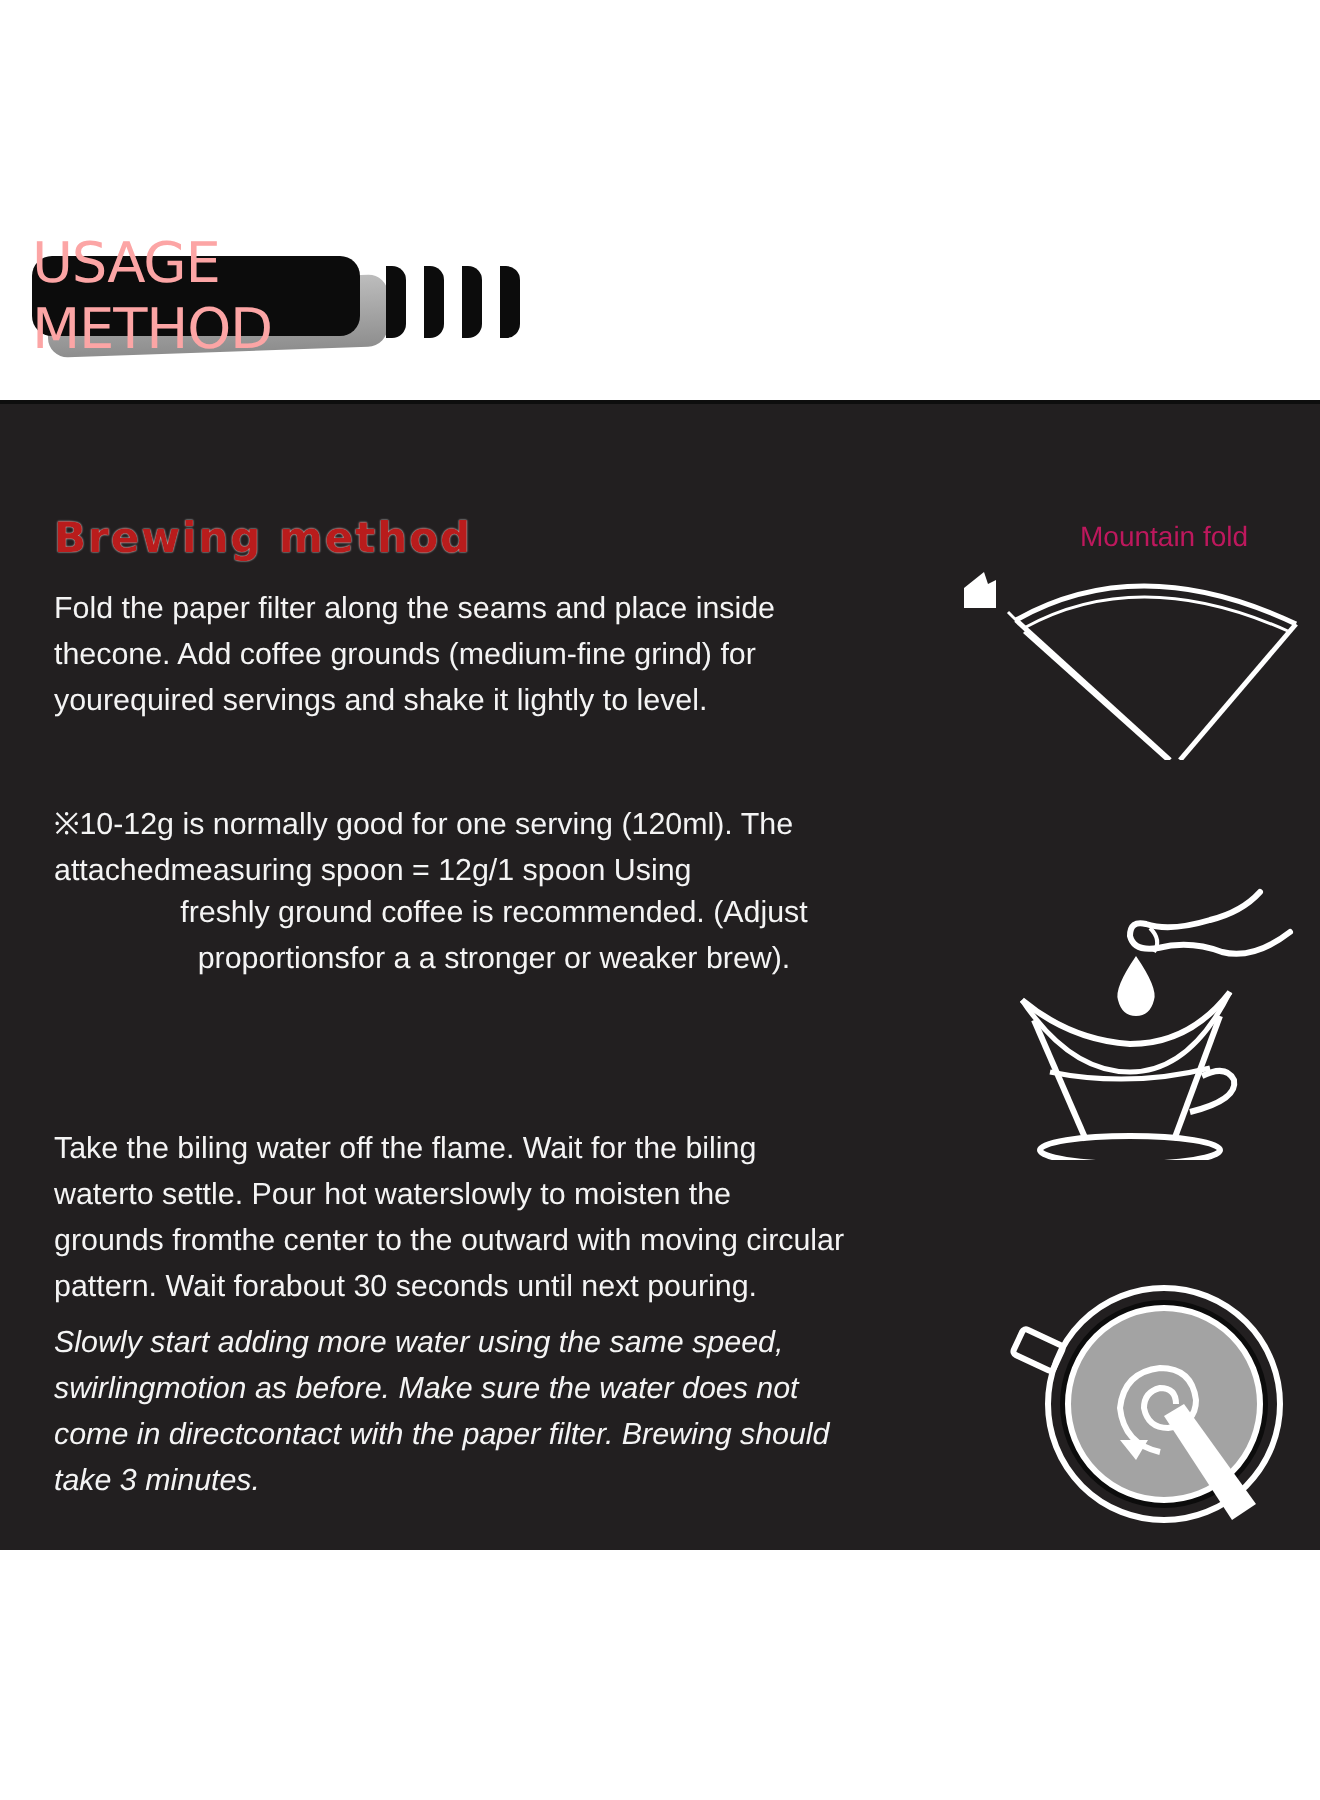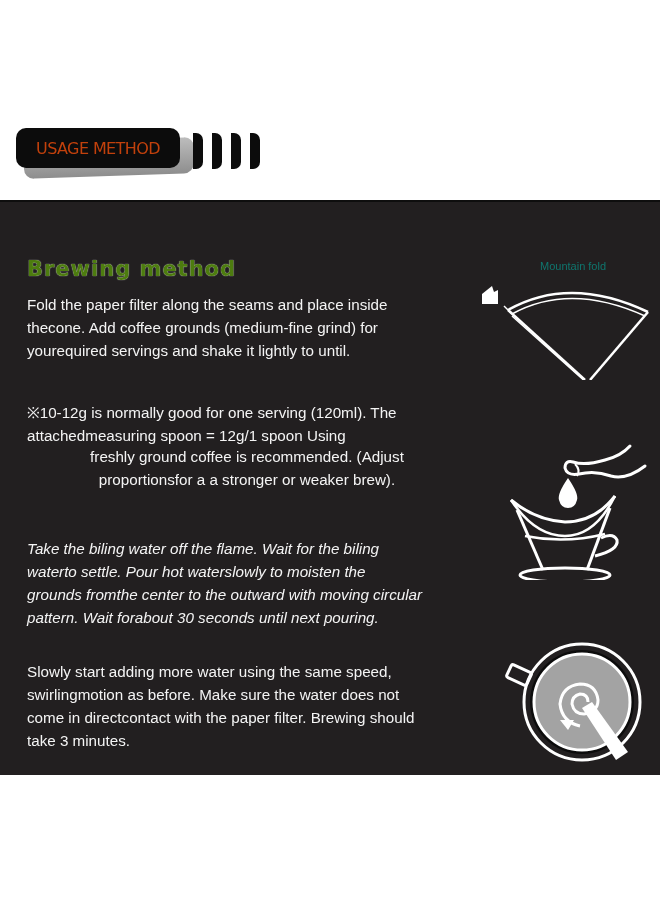--- a/index.html
+++ b/index.html
@@ -8,47 +8,47 @@
     font-family: "Liberation Sans", "DejaVu Sans", sans-serif;
   }
   .badge-wrap { position:absolute; left:16px; top:128px; }
   .badge-shadow {
     position:absolute; left:8px; top:12px; width:170px; height:36px;
     background:linear-gradient(180deg,#bdbdbd,#8e8e8e); border-radius:10px;
     transform:skewY(-2deg);
   }
   .badge {
     position:absolute; left:0; top:0; width:164px; height:40px; background:#0c0c0c;
-    border-radius:10px; color:#c2410c; font-size:16px; letter-spacing:-0.6px;
+    border-radius:10px; color:#fca5a5; font-size:28px; letter-spacing:-0.6px;
     display:flex; align-items:center; justify-content:center;
     font-family:"DejaVu Sans", sans-serif;
   }
   .stripes { position:absolute; left:193px; top:133px; display:flex; gap:9px; }
   .stripe { width:10px; height:36px; background:#0c0c0c; border-radius:0 7px 7px 0; }
 
   .panel {
     position:absolute; left:0; top:200px; width:660px; height:573px; background:#221f20;
     border-top:2px solid #0e0e0e;
   }
   .title {
-    position:absolute; left:27px; top:257px; color:#4d7c0f; font-weight:bold;
+    position:absolute; left:27px; top:257px; color:#b91c1c; font-weight:bold;
     font-size:21px; letter-spacing:1px; font-family:"DejaVu Sans", sans-serif;
     text-shadow: 0 0 1px #fff;
   }
   .para {
     position:absolute; left:27px; color:#f4f4f4; font-size:15.2px; line-height:23px;
     white-space:pre-line; font-family:"Liberation Sans", sans-serif;
   }
   .p1 { top:293px; width:440px; }
   .p2 { top:401px; width:440px; }
   .p3 { top:445px; width:440px;text-align:center; }
-  .p4 { top:537px; width:460px;font-style:italic; }
-  .p5 { top:660px; width:460px; }
+  .p4 { top:563px; width:460px; }
+  .p5 { top:660px; width:460px;font-style:italic; }
   .fold-label {
-    position:absolute; left:540px; top:260px; color:#0f766e; font-size:11px;
+    position:absolute; left:540px; top:260px; color:#be185d; font-size:14px;
     font-family:"Liberation Sans", sans-serif;
   }
   svg.illus { position:absolute; }
 </style>
 </head>
 <body>
 
 <div class="badge-wrap">
   <div class="badge-shadow"></div>
   <div class="badge">USAGE METHOD</div>
@@ -58,21 +58,21 @@
   <div class="stripe"></div>
   <div class="stripe"></div>
   <div class="stripe"></div>
 </div>
 
 <div class="panel"></div>
 
 <div class="title">Brewing method</div>
 <div class="para p1">Fold the paper filter along the seams and place inside
 thecone. Add coffee grounds (medium-fine grind) for
-yourequired servings and shake it lightly to until.</div>
+yourequired servings and shake it lightly to level.</div>
 <div class="para p2">※10-12g is normally good for one serving (120ml). The
 attachedmeasuring spoon = 12g/1 spoon Using</div>
 <div class="para p3">freshly ground coffee is recommended. (Adjust
 proportionsfor a a stronger or weaker brew).</div>
 <div class="para p4">Take the biling water off the flame. Wait for the biling
 waterto settle. Pour hot waterslowly to moisten the
 grounds fromthe center to the outward with moving circular
 pattern. Wait forabout 30 seconds until next pouring.</div>
 <div class="para p5">Slowly start adding more water using the same speed,
 swirlingmotion as before. Make sure the water does not

